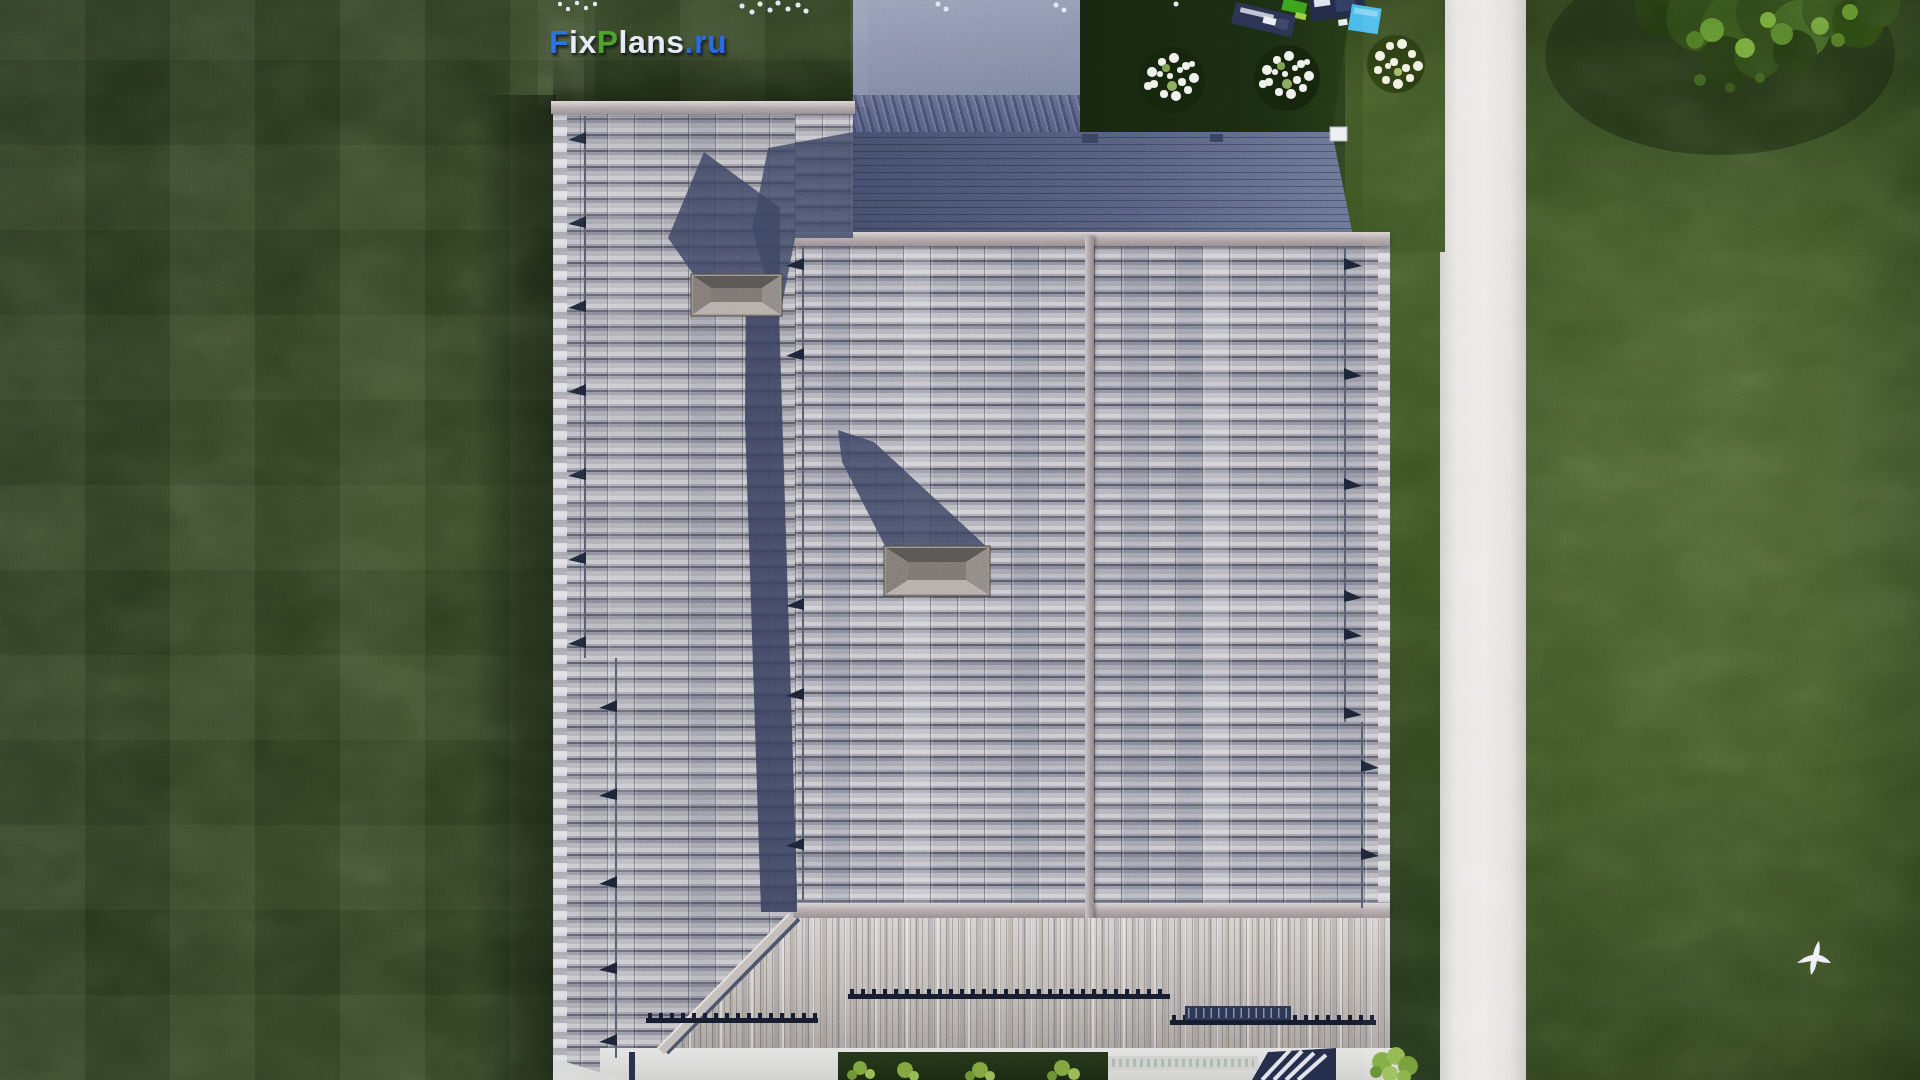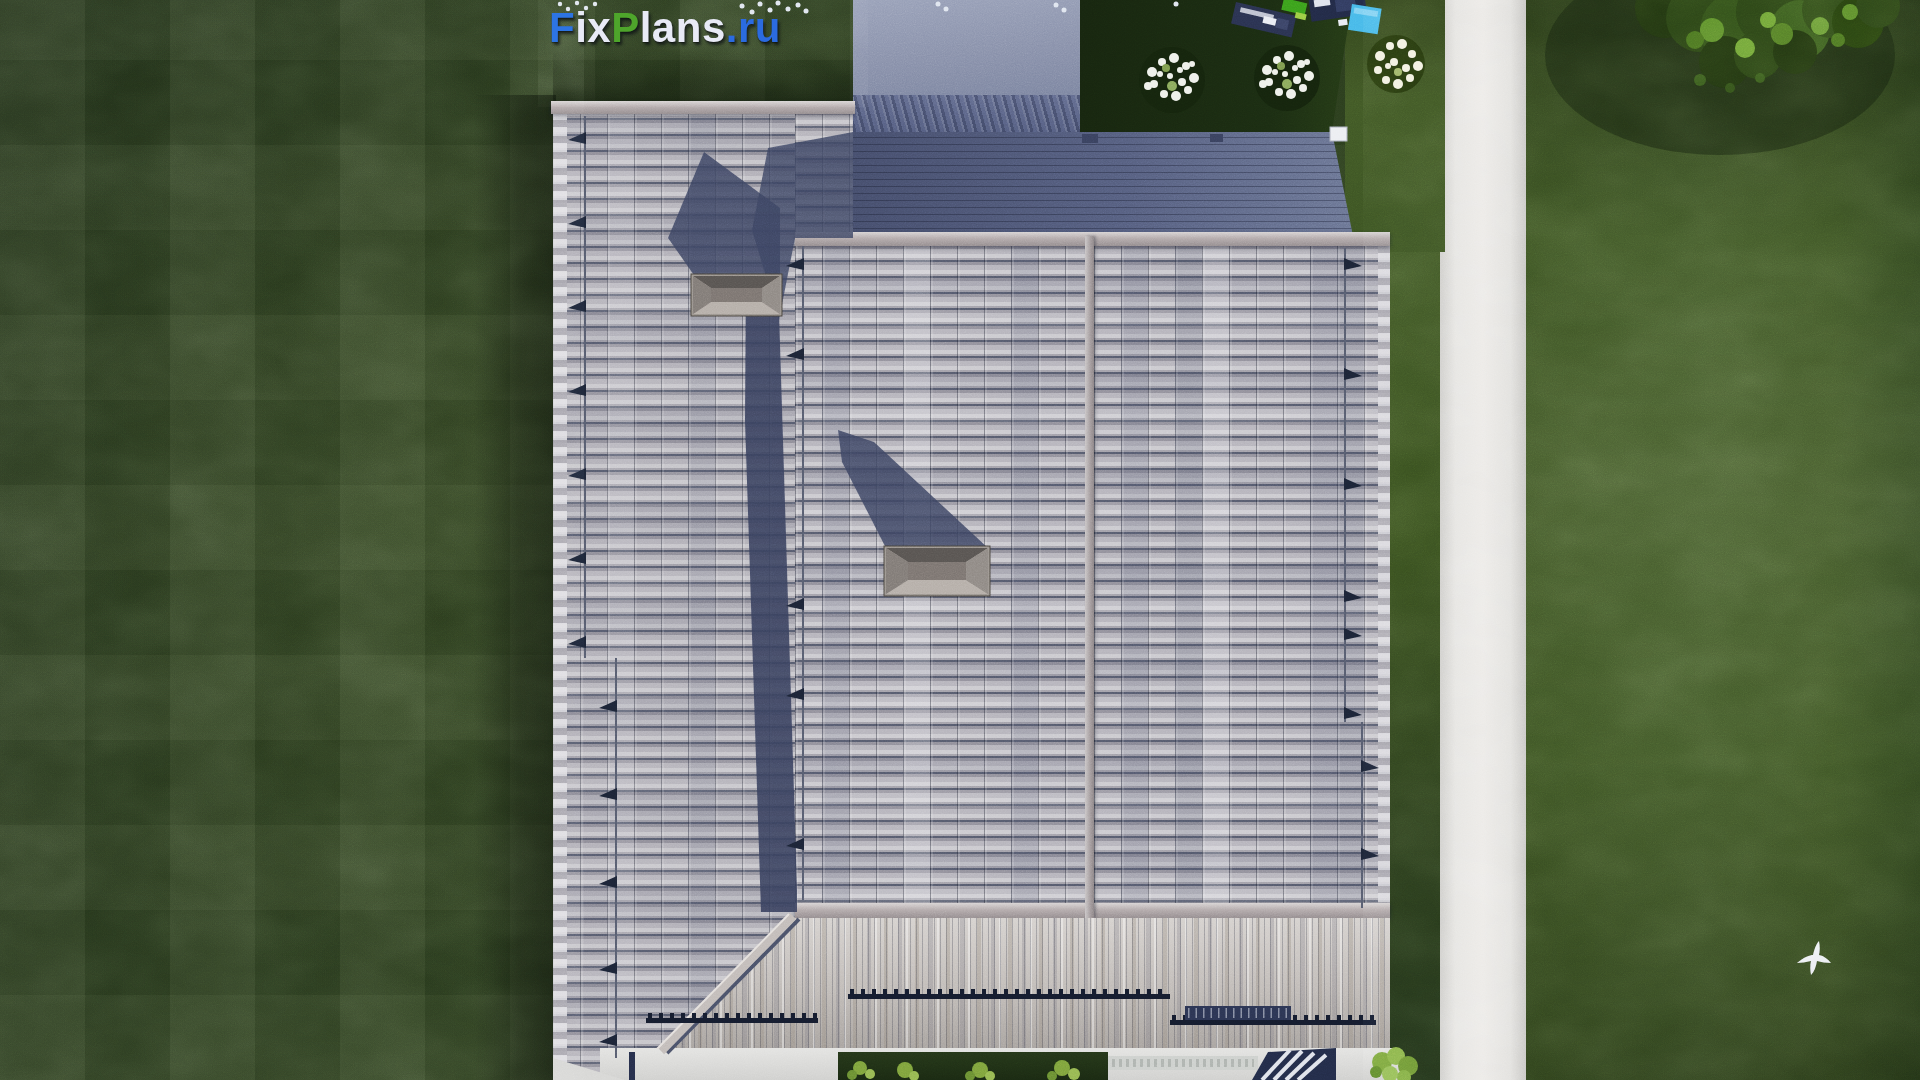--- a/index.html
+++ b/index.html
@@ -90,21 +90,21 @@
     background:linear-gradient(180deg,#e3e3e1,#d0d0ce);}
   .patio-hedge{left:838px;top:1052px;width:270px;height:28px;
     background:linear-gradient(180deg,#253619,#1a2912);}
 
   .details-svg{left:0;top:0;width:1920px;height:1080px;}
   .grain-svg{left:0;top:0;width:1920px;height:1080px;pointer-events:none;}
   .vignette{left:0;top:0;width:1920px;height:1080px;pointer-events:none;
     background:radial-gradient(145% 130% at 36% 44%, rgba(0,0,0,0) 52%, rgba(5,9,4,.34) 86%, rgba(5,9,4,.5) 100%);}
 
   
-  .watermark{left:549px;top:4px;font-weight:700;font-size:42px;letter-spacing:.5px;
+  .watermark{left:549px;top:24px;font-weight:700;font-size:32px;letter-spacing:.5px;
     text-shadow:2px 3px 3px rgba(8,10,18,.65), 0 1px 1px rgba(0,0,0,.4);
     white-space:nowrap;user-select:none;}
 </style>
 </head>
 <body>
 
 <div id="scene">
 
   <div class="abs lawn-base"></div>
   <div class="abs mow-stripes"></div>

